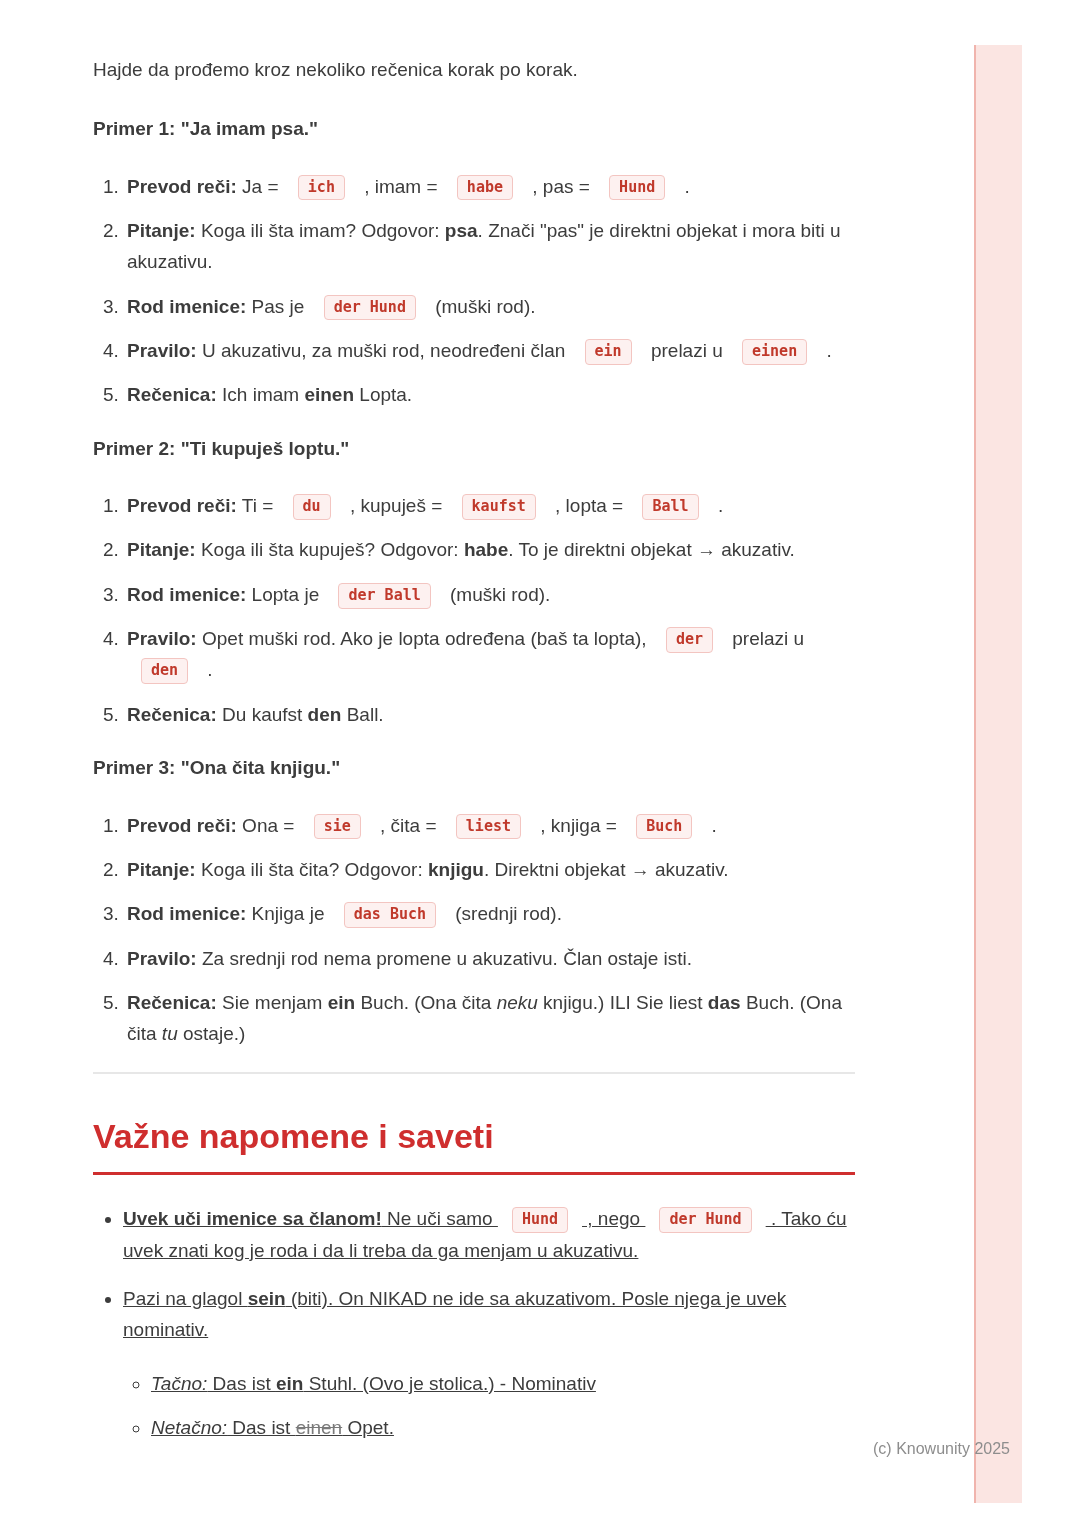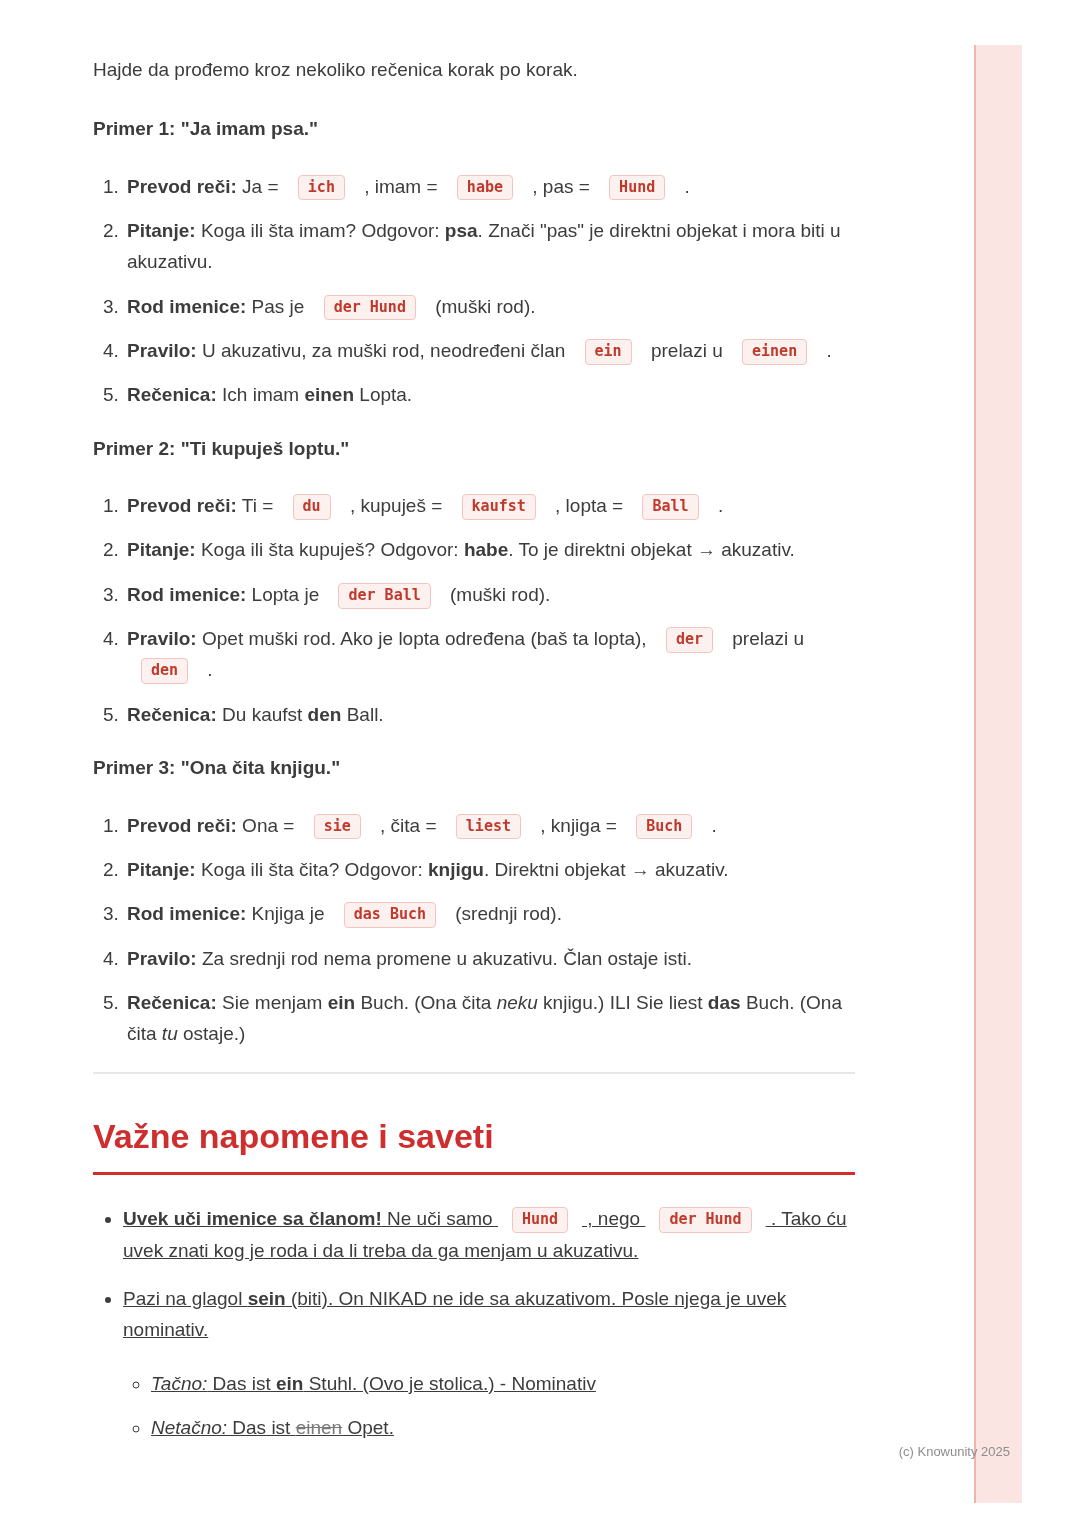--- a/index.html
+++ b/index.html
@@ -63,21 +63,21 @@
     line-height:1.2;
   }
   ul.notes { margin:28px 0 0; padding-left:30px; list-style:disc; }
   ul.notes > li { margin-bottom:17px;text-decoration:underline; }
   ul.subnotes { margin:22px 0 0; padding-left:28px; list-style:circle; }
   ul.subnotes > li { margin-bottom:13px; }
   .footer {
     position:absolute;
     right:70px;
     bottom:66px;
-    font-size:13px;
+    font-size:16px;
     color:var(--muted,#8d8d8d);
     z-index:3;
   }
 </style>
 </head>
 <body>
 
 <div class="page">
   <div class="stripe"></div>
 

